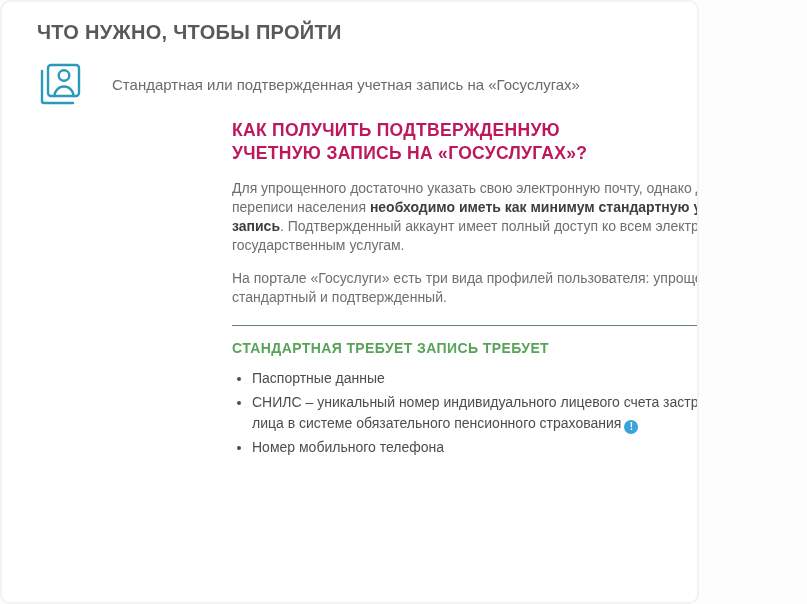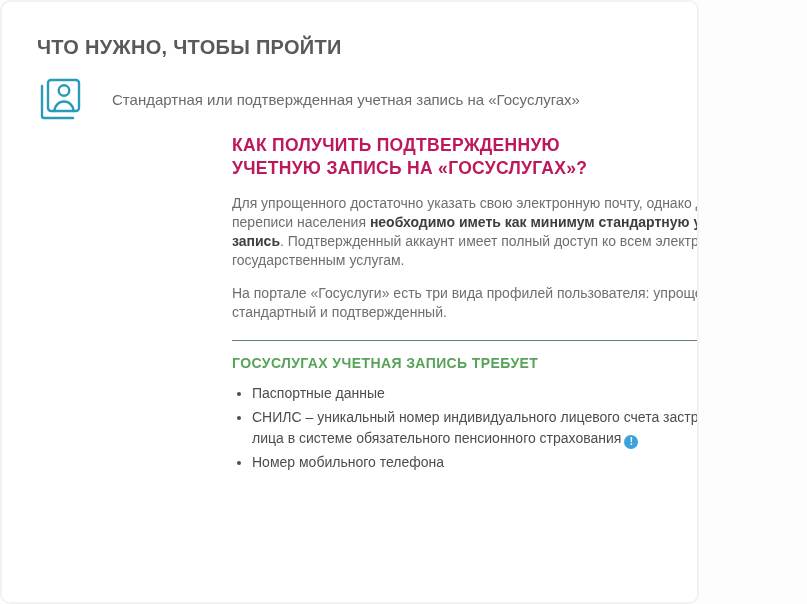--- a/index.html
+++ b/index.html
@@ -1,21 +1,21 @@
 <!DOCTYPE html>
 <html><head>
 <meta charset="utf-8">
 <style>
   * { margin: 0; padding: 0; box-sizing: border-box; }
   html, body { width: 807px; height: 604px; background: #fdfdfd; }
   body { font-family: "Liberation Sans", "DejaVu Sans", sans-serif; }
   .page {
     position: relative; width: 699px; height: 604px; background: #ffffff;
     border: 2px solid #f2f2f2; border-radius: 10px; overflow: hidden;
-    padding: 32px 18px 0 35px;
+    padding: 17px 18px 0 35px;
   }
   h1.main-title {
     font-size: 20px; line-height: 26px; font-weight: bold;
     color: #58595b; letter-spacing: 0.3px;
   }
   .req-list { margin-top: 16px; }
   .req-row { display: flex; align-items: center; gap: 29px; margin-bottom: 9px; min-height: 48px; }
   .req-icon { flex: 0 0 46px; width: 46px; height: 46px; }
   .req-text { font-size: 15px; line-height: 20px; color: #6b6b6b; max-width: 660px; }
 
@@ -86,21 +86,21 @@
       <div>УЧЕТНУЮ ЗАПИСЬ НА «ГОСУСЛУГАХ»?</div>
     </h2>
 
     <p class="para"><span>Для упрощенного достаточно указать свою электронную почту, однако для участия в переписи населения </span><b>необходимо иметь как минимум стандартную учетную запись</b><span>. Подтвержденный аккаунт имеет полный доступ ко всем электронным государственным услугам.</span></p>
 
     <p class="para">На портале «Госуслуги» есть три вида профилей пользователя: упрощенный, стандартный и подтвержденный.</p>
 
     <hr class="divider-top">
 
     <div class="accordion-header">
-      <span class="accordion-title">ГОСУСЛУГАХ УЧЕТНАЯ ЗАПИСЬ ТРЕБУЕТ</span>
+      <span class="accordion-title">СТАНДАРТНАЯ ТРЕБУЕТ ЗАПИСЬ ТРЕБУЕТ</span>
       <span class="accordion-toggle">–</span>
     </div>
 
     <ul class="bullets">
       <li><span>Паспортные данные</span></li>
       <li><span>СНИЛС – уникальный номер индивидуального лицевого счета застрахованного лица в системе обязательного пенсионного страхования</span><span class="info-badge">!</span></li>
       <li><span>Номер мобильного телефона</span></li>
     </ul>
 
   </div>

